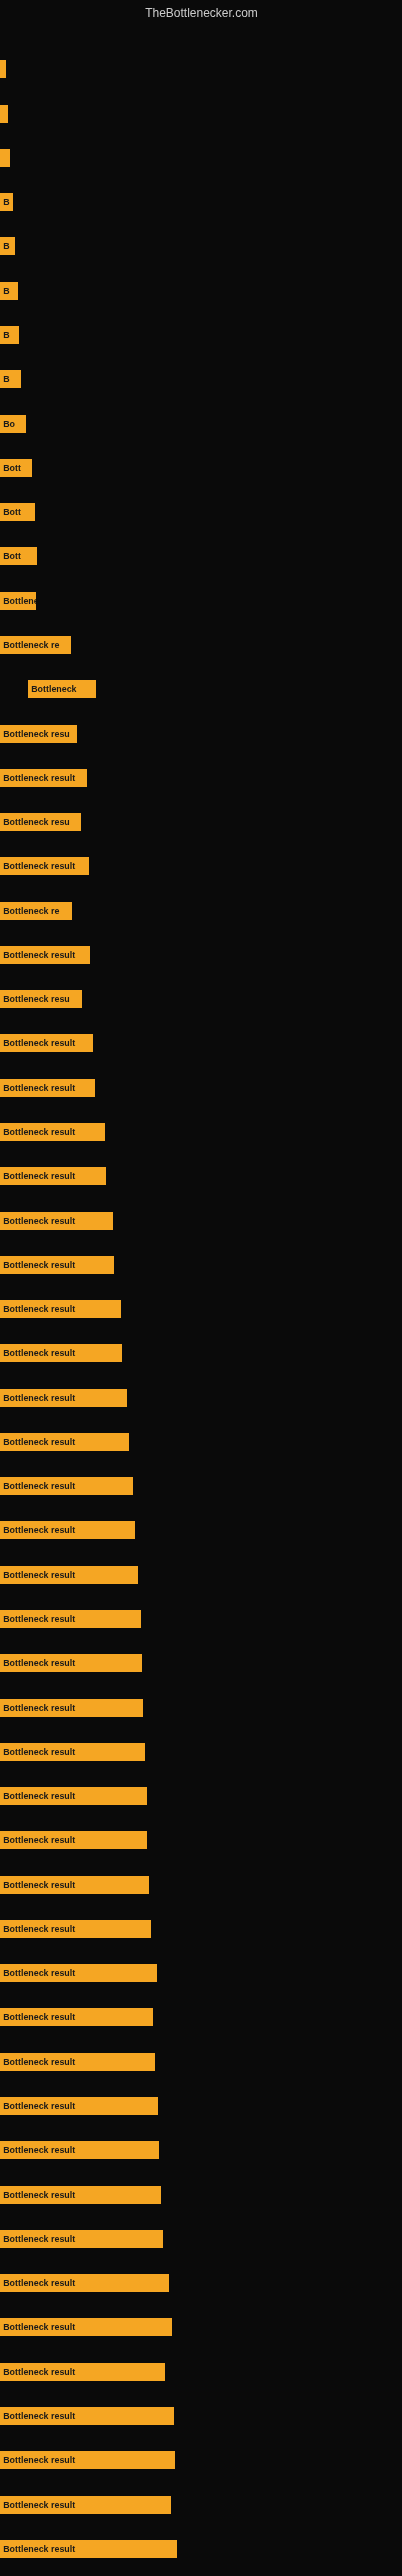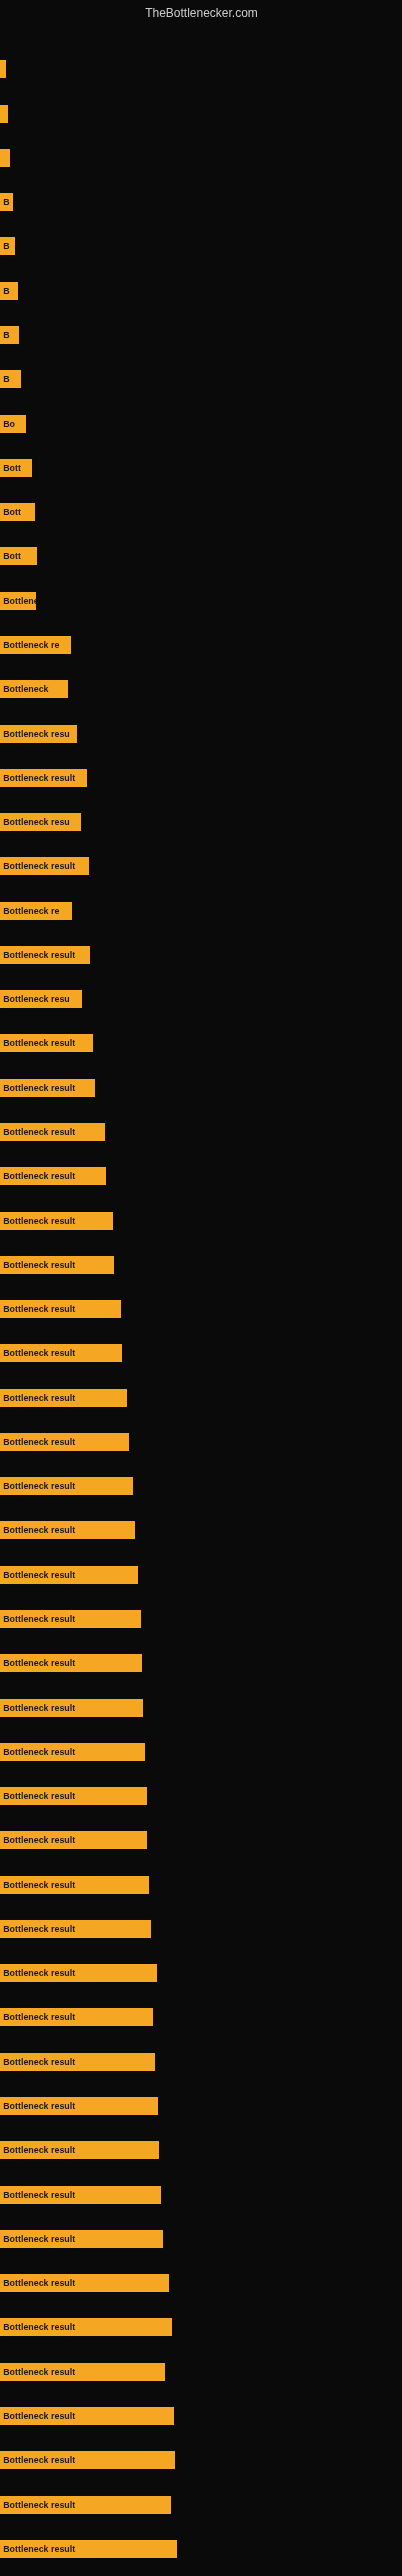--- a/index.html
+++ b/index.html
@@ -84,21 +84,21 @@
     </div>
     <div class="bar-container" style="top: 547px; left: 0px;">
       <div class="bar" style="width: 37px;">Bott</div>
     </div>
     <div class="bar-container" style="top: 592px; left: 0px;">
       <div class="bar" style="width: 36px;">Bottlenec</div>
     </div>
     <div class="bar-container" style="top: 636px; left: 0px;">
       <div class="bar" style="width: 71px;">Bottleneck re</div>
     </div>
-    <div class="bar-container" style="top: 680px; left: 0px;">
+    <div class="bar-container" style="top: 680px; left: 0px; padding-left: 28px;">
       <div class="bar" style="width: 68px;">Bottleneck</div>
     </div>
     <div class="bar-container" style="top: 725px; left: 0px;">
       <div class="bar" style="width: 77px;">Bottleneck resu</div>
     </div>
     <div class="bar-container" style="top: 769px; left: 0px;">
       <div class="bar" style="width: 87px;">Bottleneck result</div>
     </div>
     <div class="bar-container" style="top: 813px; left: 0px;">
       <div class="bar" style="width: 81px;">Bottleneck resu</div>

